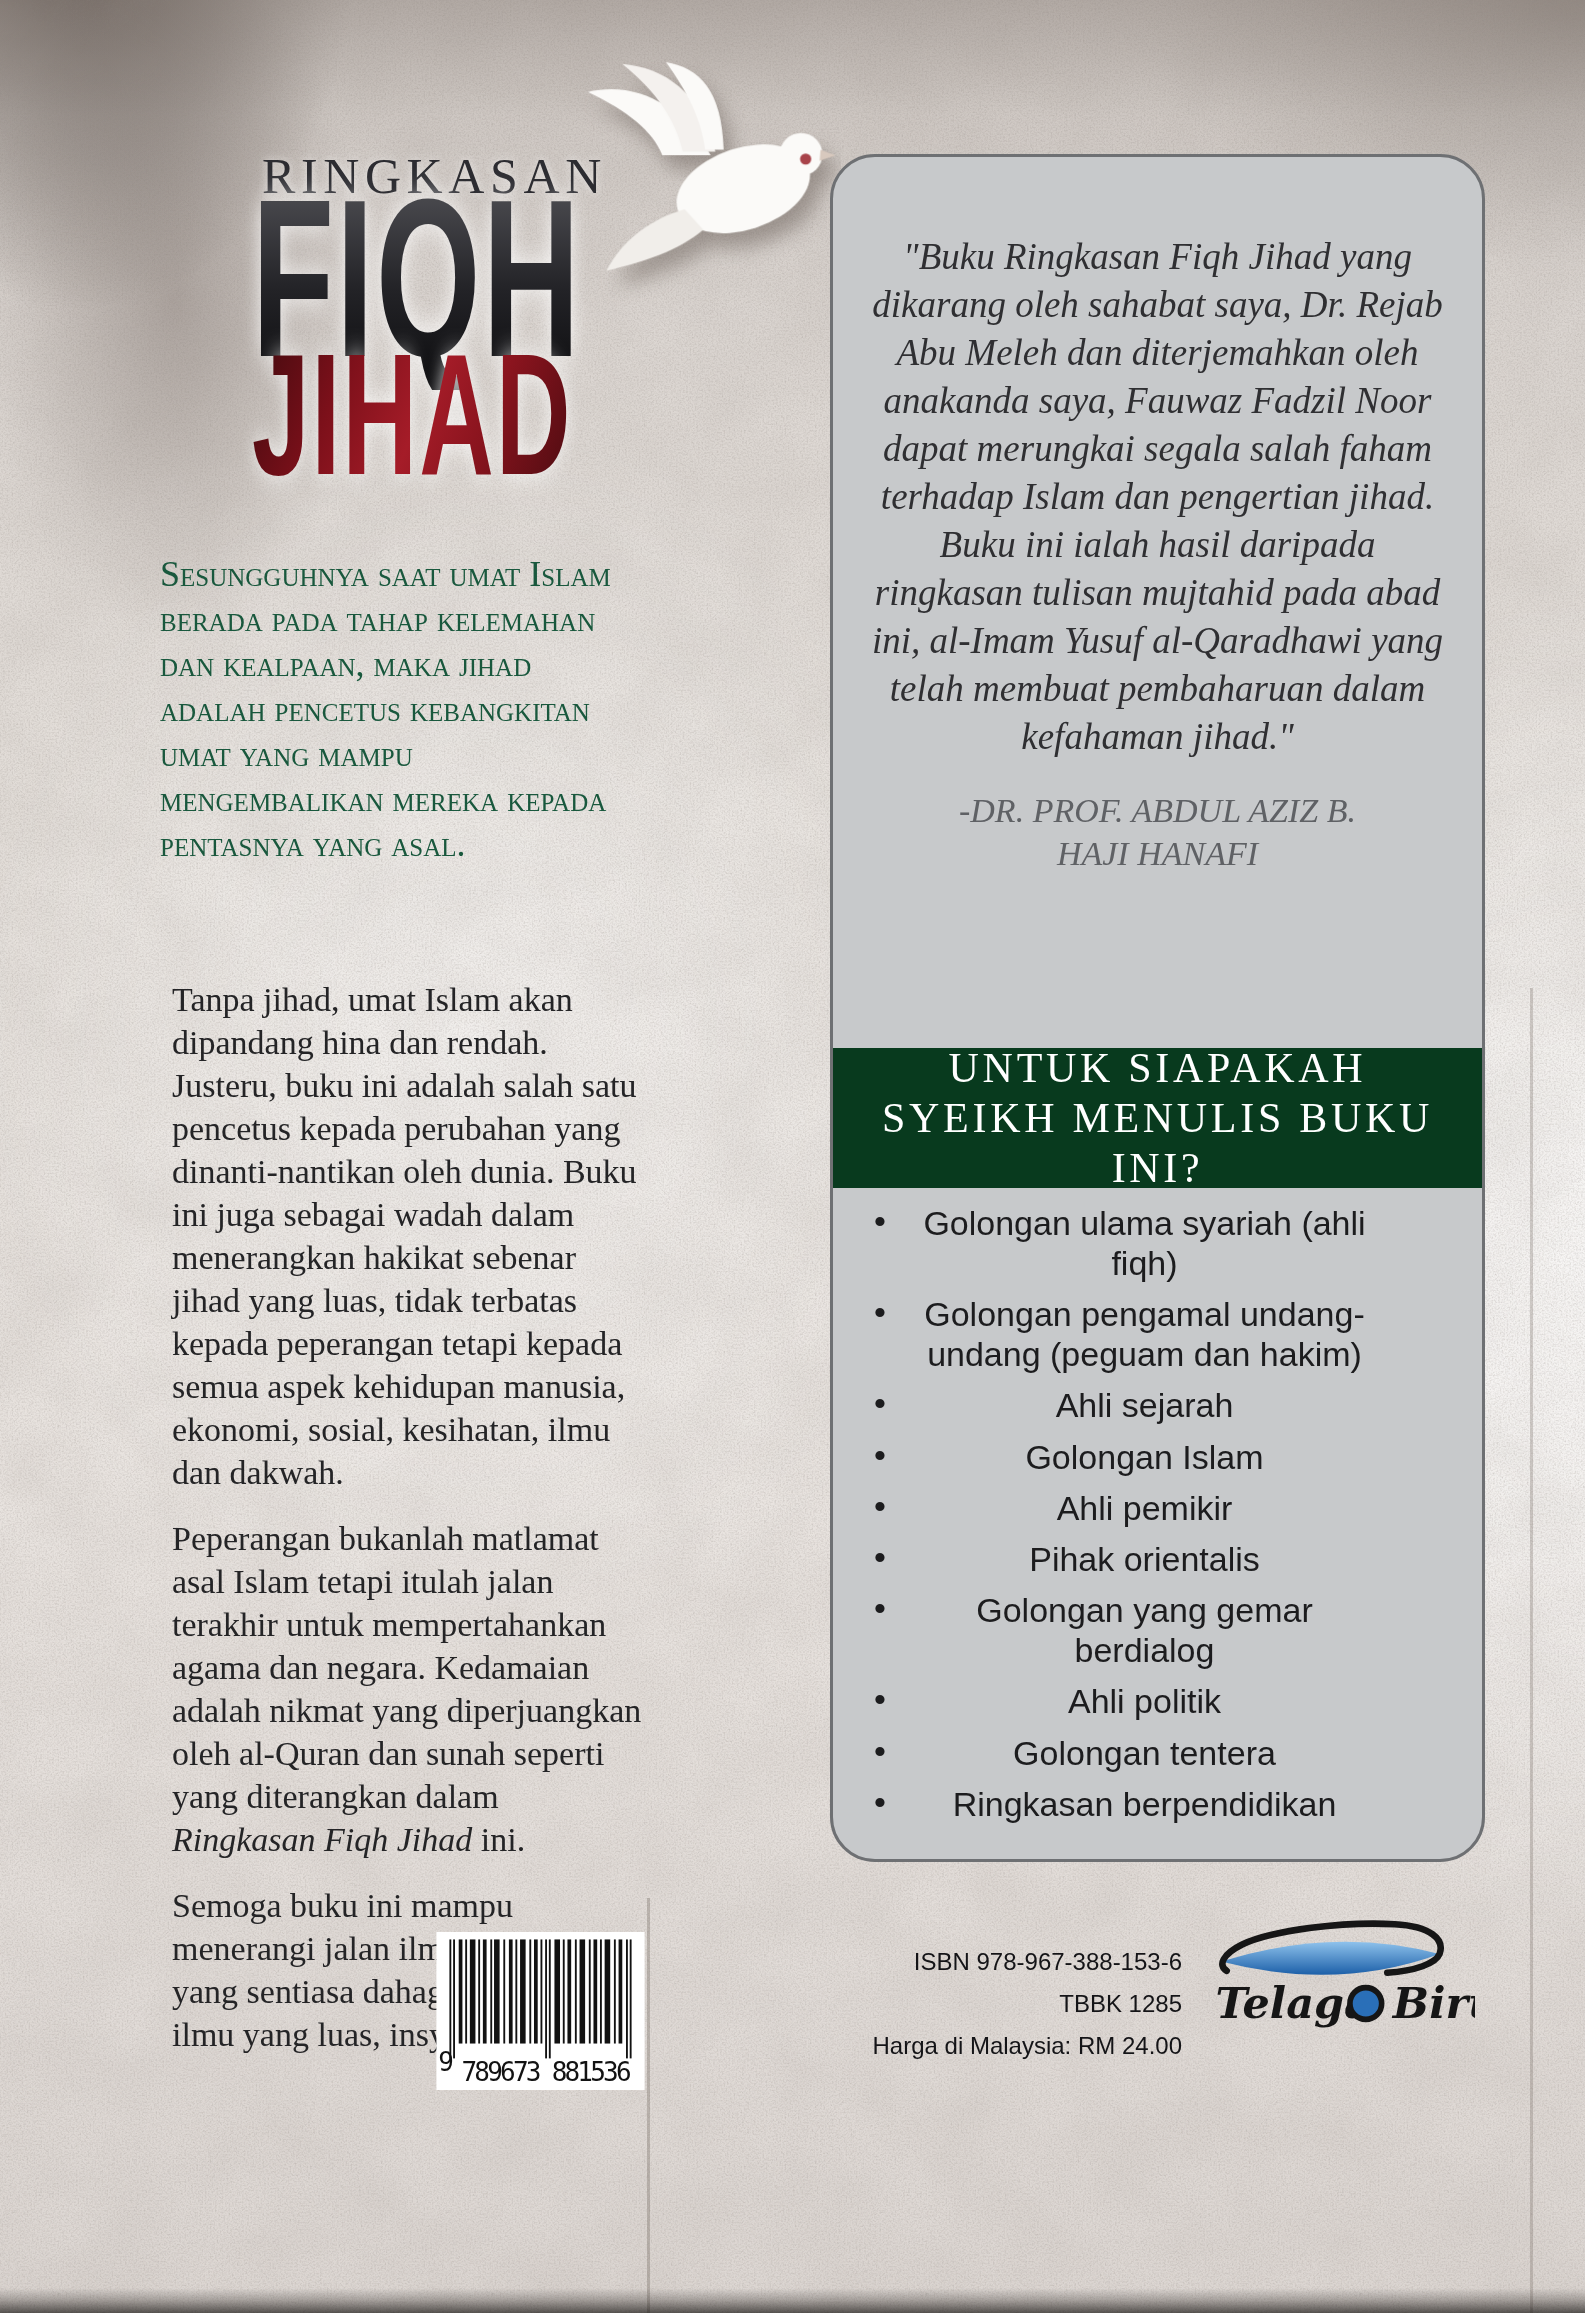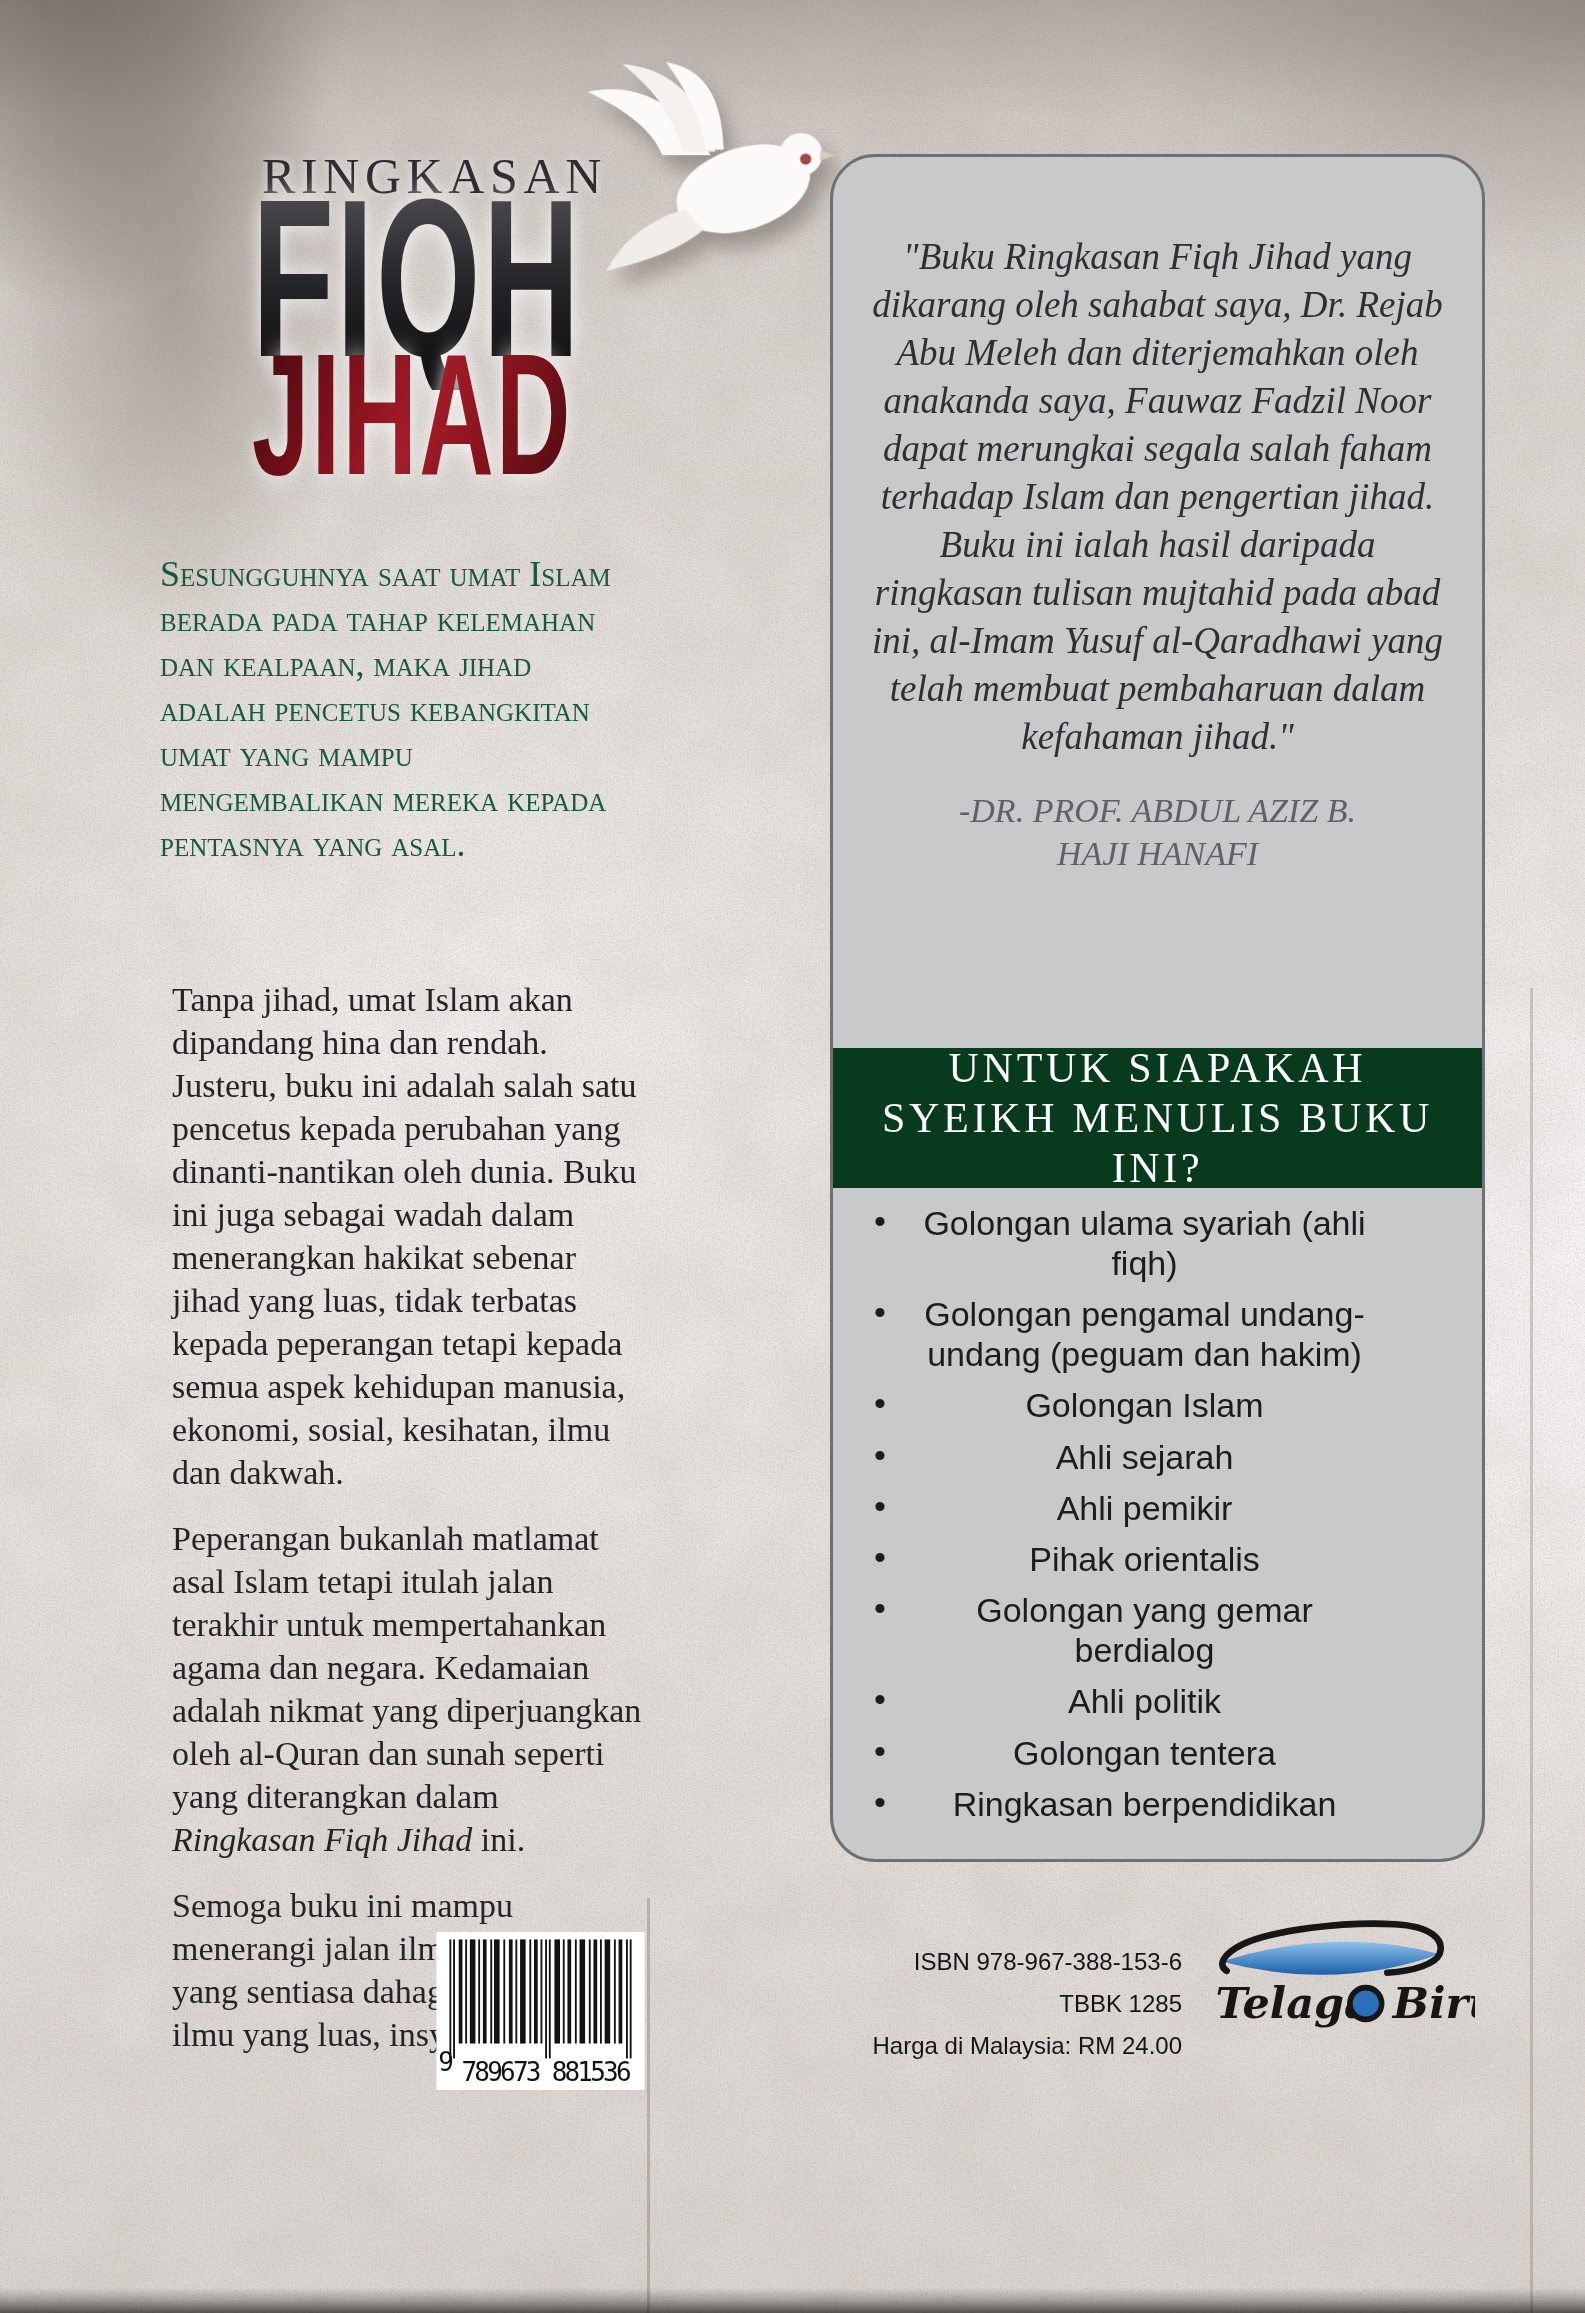--- a/index.html
+++ b/index.html
@@ -118,22 +118,22 @@
 
   <aside class="panel">
     <div class="quote">"Buku Ringkasan Fiqh Jihad yang dikarang oleh sahabat saya, Dr. Rejab Abu Meleh dan diterjemahkan oleh anakanda saya, Fauwaz Fadzil Noor dapat merungkai segala salah faham terhadap Islam dan pengertian jihad. Buku ini ialah hasil daripada ringkasan tulisan mujtahid pada abad ini, al-Imam Yusuf al-Qaradhawi yang telah membuat pembaharuan dalam kefahaman jihad."</div>
     <div class="attrib">-DR. PROF. ABDUL AZIZ B. HAJI HANAFI</div>
     <div class="band">
       <div class="band-text">UNTUK SIAPAKAH SYEIKH MENULIS BUKU INI?</div>
     </div>
     <ul class="bullets">
       <li>Golongan ulama syariah (ahli fiqh)</li>
       <li>Golongan pengamal undang-undang (peguam dan hakim)</li>
+      <li>Ahli sejarah</li>
       <li>Golongan Islam</li>
-      <li>Ahli sejarah</li>
       <li>Ahli pemikir</li>
       <li>Pihak orientalis</li>
       <li>Golongan yang gemar berdialog</li>
       <li>Ahli politik</li>
       <li>Golongan tentera</li>
       <li>Ringkasan berpendidikan</li>
     </ul>
   </aside>
 
   <svg class="barcode" width="209" height="158" viewBox="0 0 224 170">

